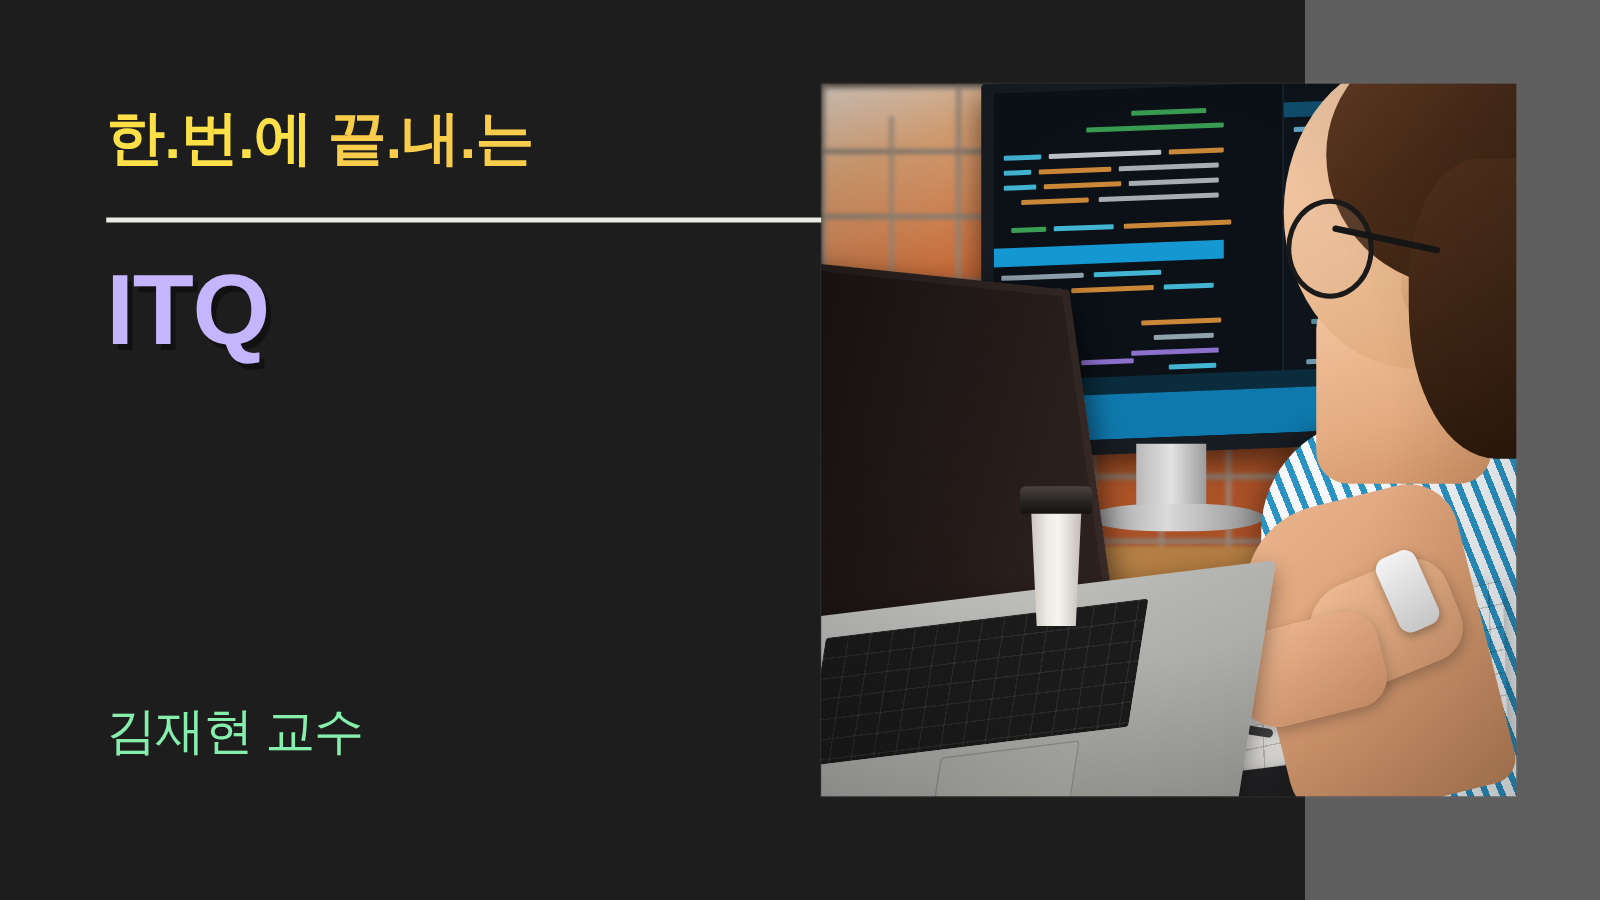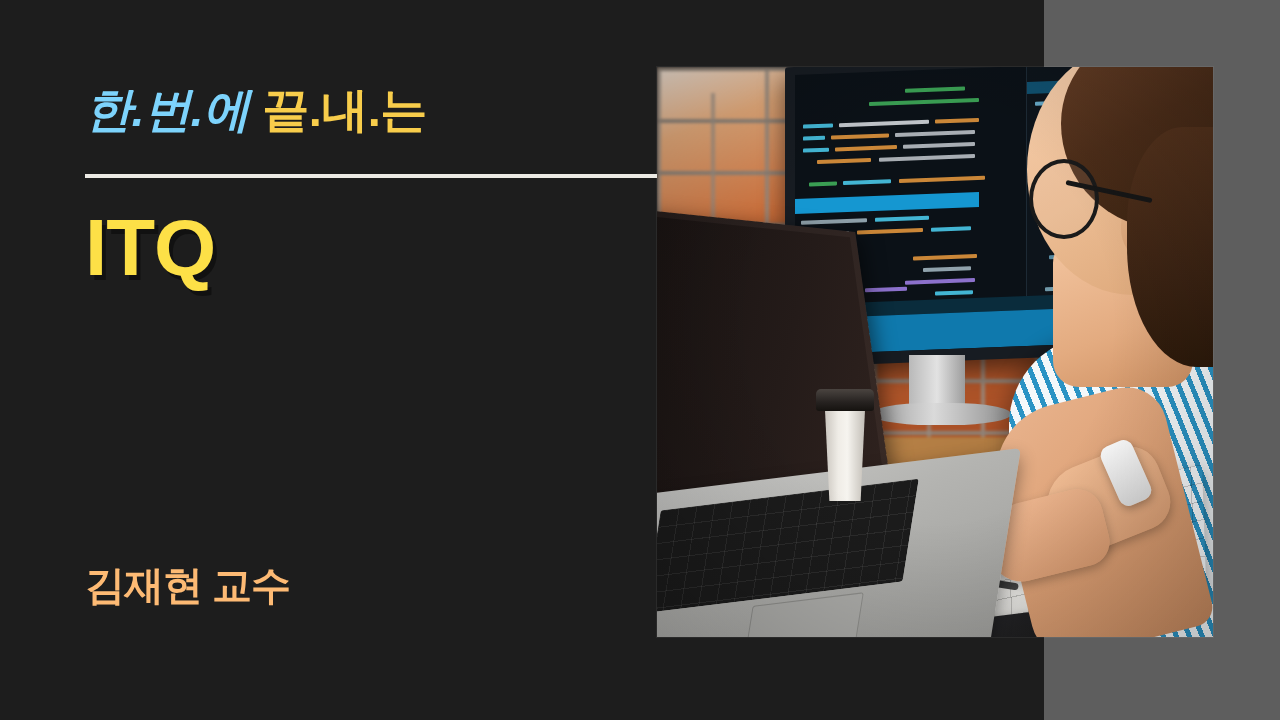--- a/index.html
+++ b/index.html
@@ -42,39 +42,39 @@
   .kicker {
     position: absolute;
     left: 0;
     top: 86px;
     font-size: 47px;
     font-weight: 700;
     letter-spacing: -0.5px;
     white-space: nowrap;
     line-height: 1;
   }
-  .kicker .seg-blue { color: #7dd3fc; font-style: italic; }
+  .kicker .seg-blue { color: #fde047; }
   .kicker .seg-gold { color: #f8cd4b; }
 
   .divider {
     position: absolute;
     left: 0;
     top: 174px;
     width: 572px;
     height: 4px;
     background: #eceae4;
   }
 
   .title-main {
     position: absolute;
     left: 0;
     top: 208px;
     font-size: 80px;
     font-weight: 700;
-    color: #fde047;
+    color: #c4b5fd;
     letter-spacing: -1px;
     line-height: 1;
     white-space: nowrap;
     text-shadow: 4px 5px 0 rgba(0,0,0,0.40);
   }
 
   .title-sub {
     position: absolute;
     left: 0;
     top: 340px;
@@ -98,22 +98,22 @@
     line-height: 1;
     white-space: nowrap;
     text-shadow: 4px 5px 0 rgba(0,0,0,0.40);
   }
 
   .presenter {
     position: absolute;
     left: 0;
     top: 565px;
     font-size: 40px;
-    font-weight: 700;
-    color: #fdba74;
+    font-weight: 400;
+    color: #86efac;
     letter-spacing: -1px;
     line-height: 1;
     white-space: nowrap;
   }
 
   
   .photo {
     position: absolute;
     left: 657px;
     top: 67px;

